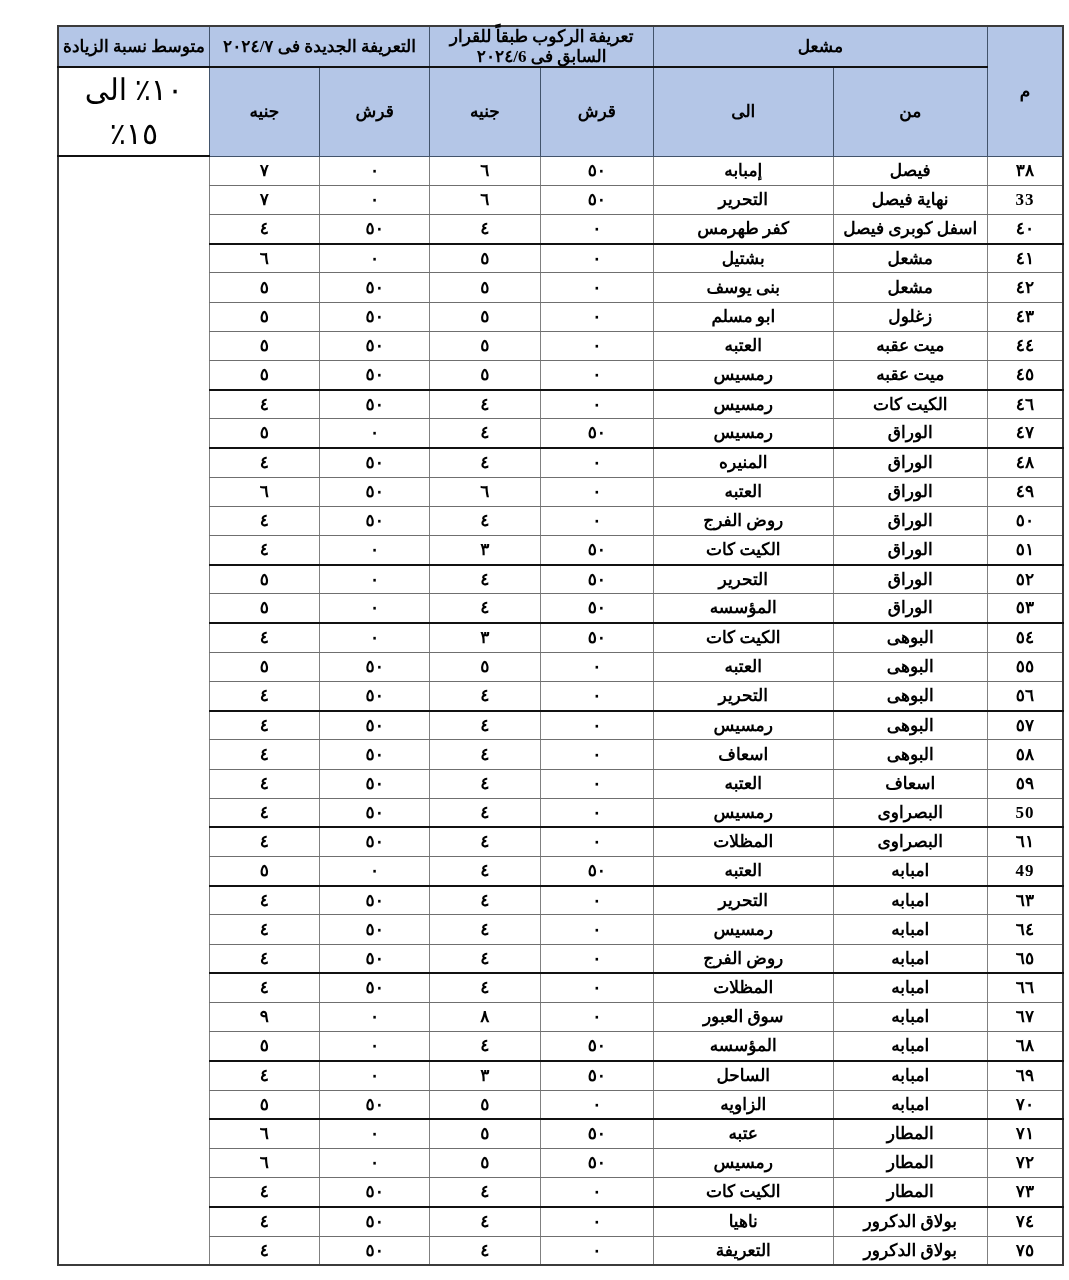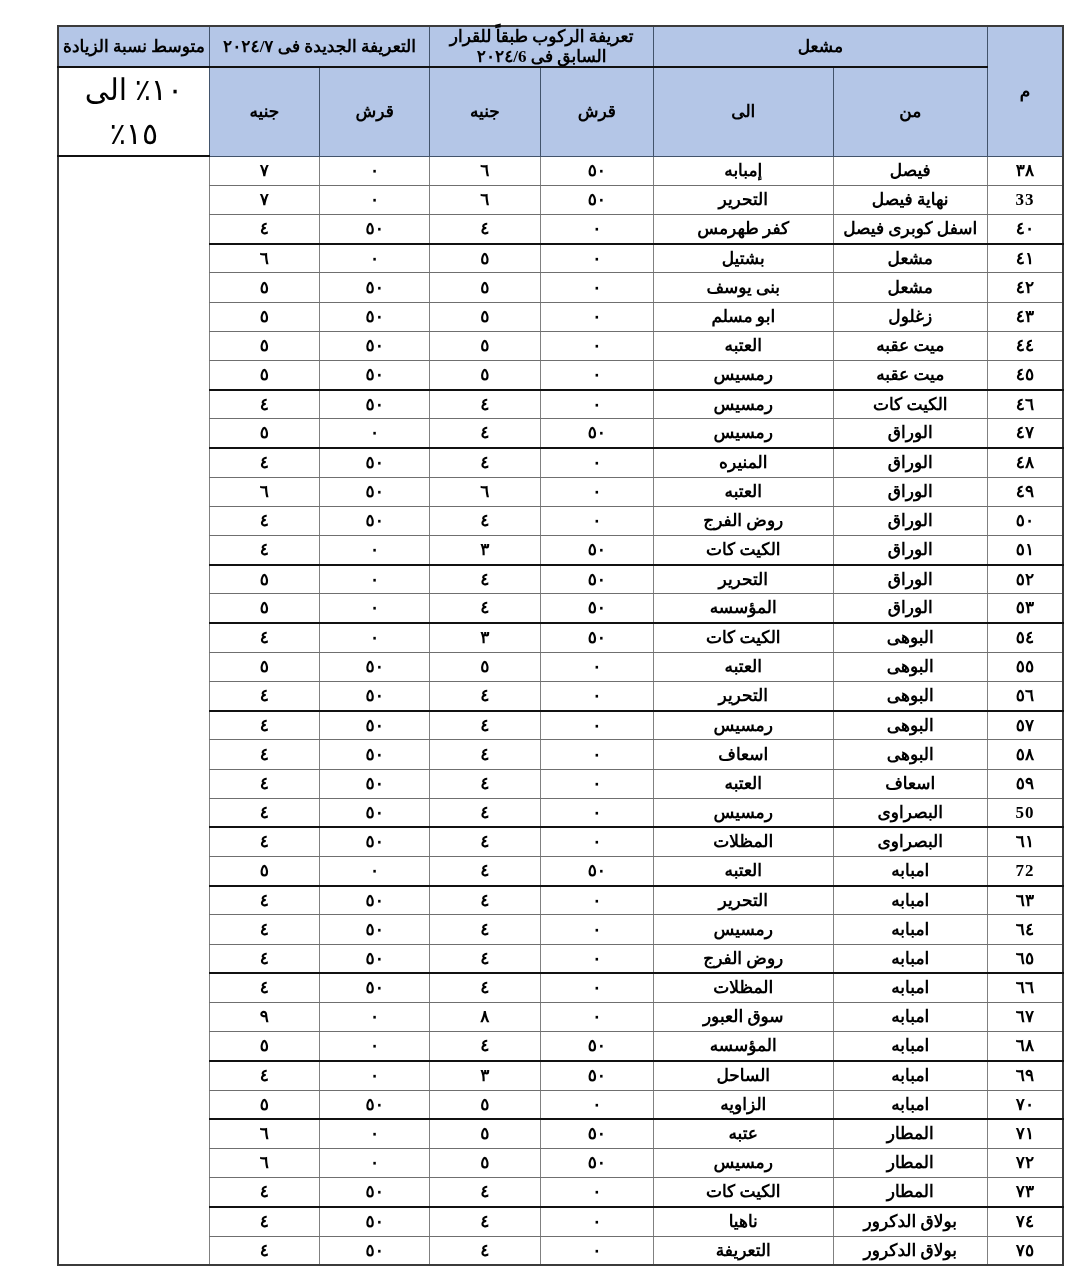--- a/index.html
+++ b/index.html
@@ -387,21 +387,21 @@
           <tr>
             <td class="no-cell">٦١</td>
             <td class="name-cell">البصراوى</td>
             <td class="name-cell">المظلات</td>
             <td class="num-cell">٠</td>
             <td class="num-cell">٤</td>
             <td class="num-cell">٥٠</td>
             <td class="num-cell j-new-cell">٤</td>
           </tr>
           <tr class="thick-bottom">
-            <td class="no-cell">72</td>
+            <td class="no-cell">49</td>
             <td class="name-cell">امبابه</td>
             <td class="name-cell">العتبه</td>
             <td class="num-cell">٥٠</td>
             <td class="num-cell">٤</td>
             <td class="num-cell">٠</td>
             <td class="num-cell j-new-cell">٥</td>
           </tr>
           <tr>
             <td class="no-cell">٦٣</td>
             <td class="name-cell">امبابه</td>

